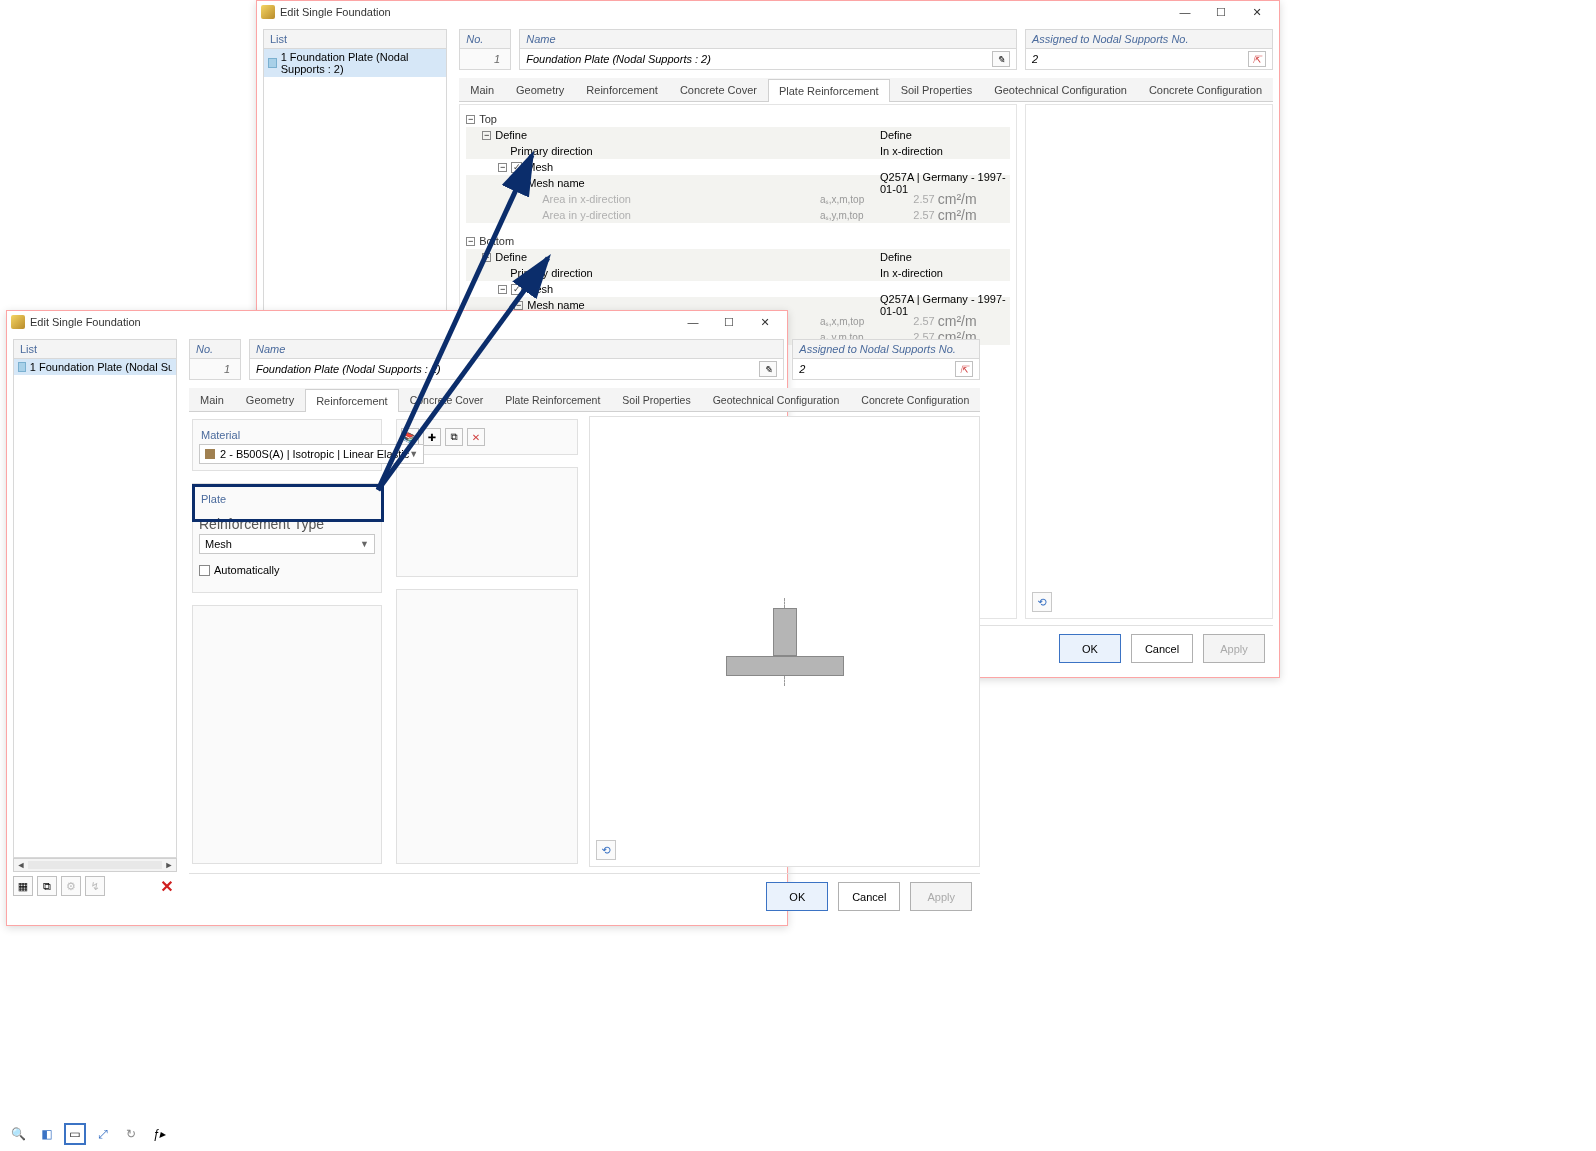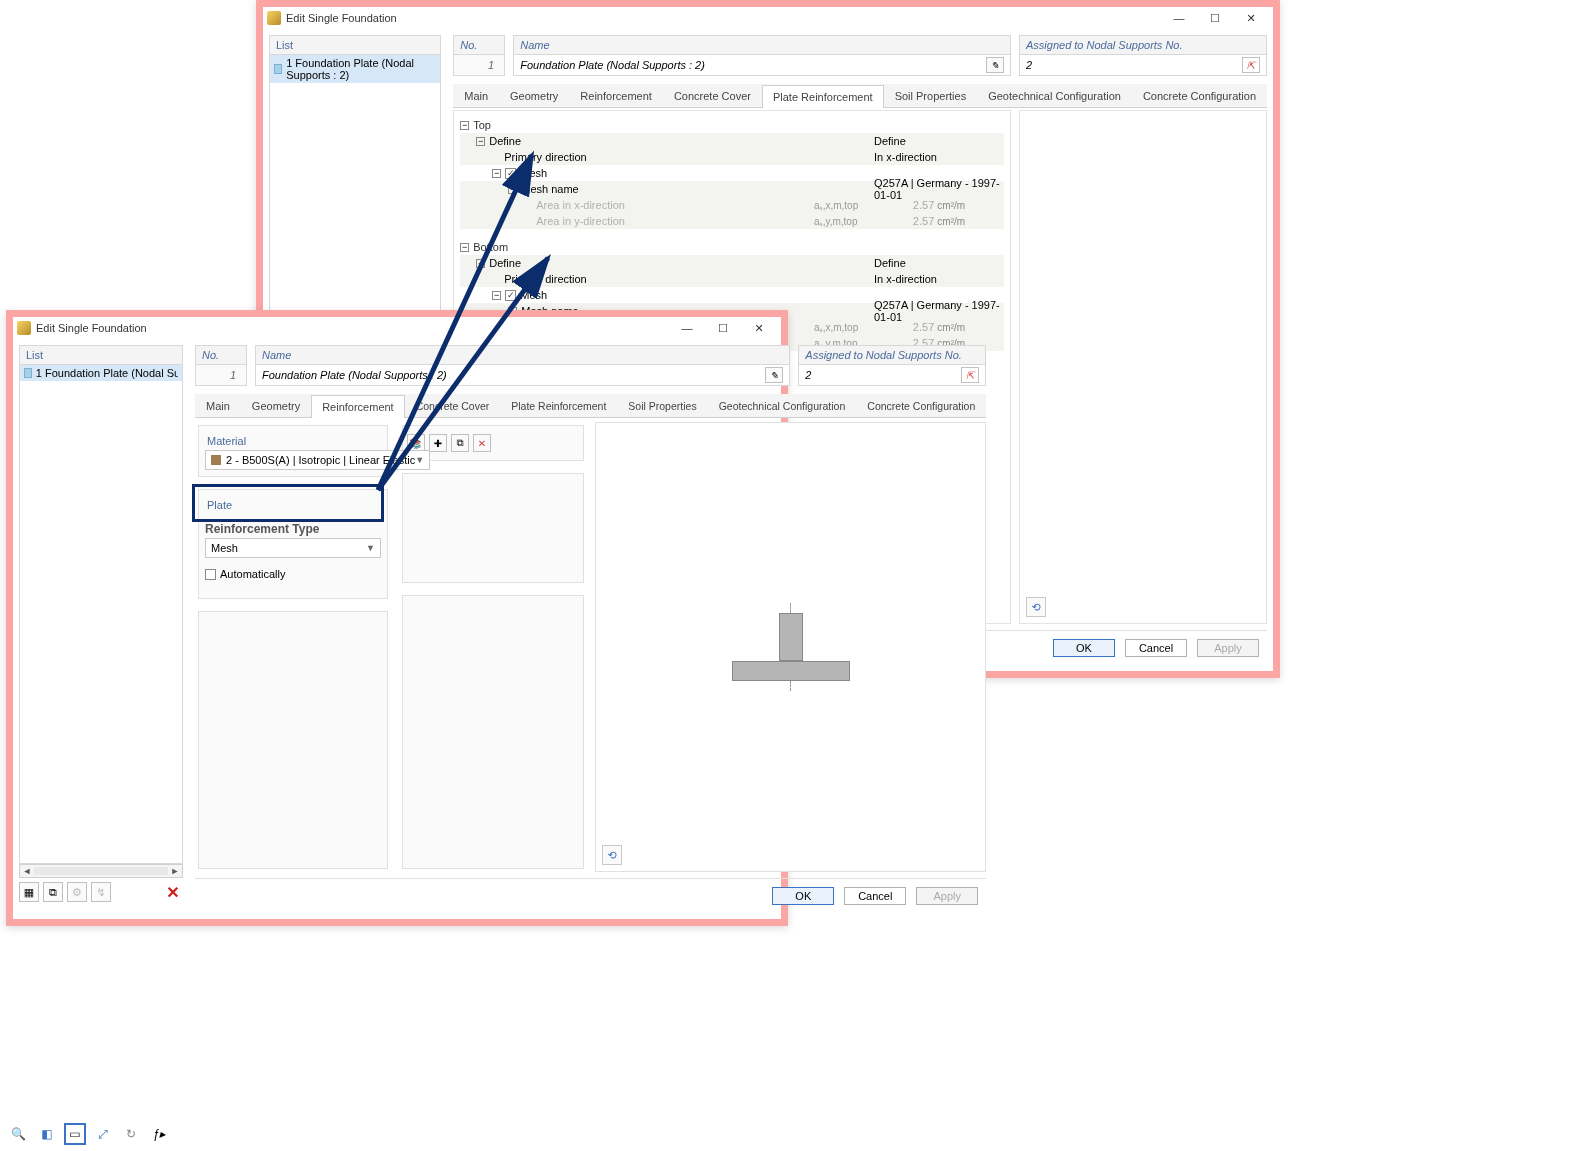--- a/index.html
+++ b/index.html
@@ -1,18 +1,18 @@
 <!DOCTYPE html>
 <html><head>
 <meta charset="utf-8">
 <style>
 * { box-sizing: border-box; font-family: 'Segoe UI', Tahoma, sans-serif; }
 body { margin: 0; background: #fff; width: 1596px; height: 1151px; position: relative; overflow: hidden; }
 
-.window { position: absolute; background: #fff; border: 7px solid #fca5a5; box-shadow: 0 2px 8px rgba(0,0,0,0.15); }
+.window { position: absolute; background: #fff; border: 1px solid #fca5a5; box-shadow: 0 2px 8px rgba(0,0,0,0.15); }
 .win1 { left: 256px; top: 0; width: 1024px; height: 678px; }
 .win2 { left: 6px; top: 310px; width: 782px; height: 616px; }
 
 .titlebar { height: 22px; display: flex; align-items: center; padding: 0 4px; background: #fff; font-size: 11px; color: #333; }
 .titlebar .app-icon { width: 14px; height: 14px; margin-right: 5px; background: linear-gradient(135deg,#f5d563,#b88b2a); border-radius: 2px; }
 .titlebar .spacer { flex: 1; }
 .titlebar .win-ctrl { width: 36px; height: 20px; display: flex; align-items: center; justify-content: center; font-size: 11px; cursor: pointer; }
 .win-ctrl.minimize::before { content:"—"; }
 .win-ctrl.maximize::before { content:"☐"; }
 .win-ctrl.close::before { content:"✕"; }
@@ -40,26 +40,26 @@
 .tab.active { background:#fff; border-color:#d0d0d0; position:relative; top:1px;}
 
 .tree { font-size:11px; padding:6px; }
 .tree-row { display:flex; align-items:center; height:16px; }
 .minus { width:9px; height:9px; border:1px solid #888; font-size:9px; line-height:7px; text-align:center; margin-right:4px; cursor:pointer; }
 .tree-label { color:#333;text-align:center; }
 .row2 { background:#F3F3F0; }
 .dim { color:#aaa; }
 .disabled-txt { color:#b0b0b0; }
 .grey-sub { color:#999; font-size:10px; }
-.units { font-size:10px; color:#888; }
+.units { font-size:14px; color:#888; }
 .cbx { width:11px; height:11px; border:1px solid #888; margin-right:4px; display:inline-flex; align-items:center; justify-content:center; font-size:9px; background:#fff;}
 .cbx.checked::before { content:"✓"; color:#444; }
 
 .btn-row { display:flex; justify-content:flex-end; gap:10px; padding:8px; }
-.btn { min-width:62px; height:18px; font-size:11px; border:1px solid #b0b0b0; background:#fff; cursor:pointer; }
+.btn { min-width:62px; height:29px; font-size:11px; border:1px solid #b0b0b0; background:#fff; cursor:pointer; }
 .btn.primary { border:1px solid #3b73c4; background:#eaf2fc; }
 .btn.disabled { color:#aaa; background:#f4f4f4; }
 
 .section-title { font-size:11px; color:#4a6a9c; padding:3px 2px 3px 2px; }
 .material-box { border:1px solid #e0e0e0; background:#fafafa; padding:8px; font-size:11px; margin:3px; }
 .combo { border:1px solid #c8c8c8; height:20px; display:flex; align-items:center; padding:0 5px; background:#fff; font-size:11px; position:relative;}
 .combo .chev { margin-left:auto; font-size:9px; color:#666; }
 .icon-btns { display:inline-flex; gap:4px; margin-left:6px; }
 .icon-btn { width:18px; height:18px; border:1px solid #c0c0c0; background:#fafafa; font-size:10px; display:flex; align-items:center; justify-content:center; cursor:pointer;}
 
@@ -362,21 +362,21 @@
             <div style="display:flex; align-items:center;">
               <div class="combo" style="flex:1;">
                 <span style="width:10px;height:10px;background:#a08050;margin-right:5px;display:inline-block;"></span>
                 <span style="white-space:nowrap;overflow:hidden;">2 - B500S(A) | Isotropic | Linear Elastic</span>
                 <span class="chev">▼</span>
               </div>
             </div>
           </div>
           <div class="material-box" style="flex-grow:0; padding:6px; position:relative; height:110px;">
             <div class="section-title">Plate</div>
-            <div style="font-size:12px; color:#555; margin-top:8px;font-weight:bold;">Reinforcement Type</div>
+            <div style="font-size:14px; color:#555; margin-top:8px;">Reinforcement Type</div>
             <div class="combo" style="margin-top:2px;">
               <span>Mesh</span>
               <span class="chev">▼</span>
             </div>
             <div style="display:flex; align-items:center; margin-top:10px;text-align:center;">
               <span class="cbx"></span>
               <span>Automatically</span>
             </div>
           </div>
           <div class="material-box" style="flex:1;"></div>

